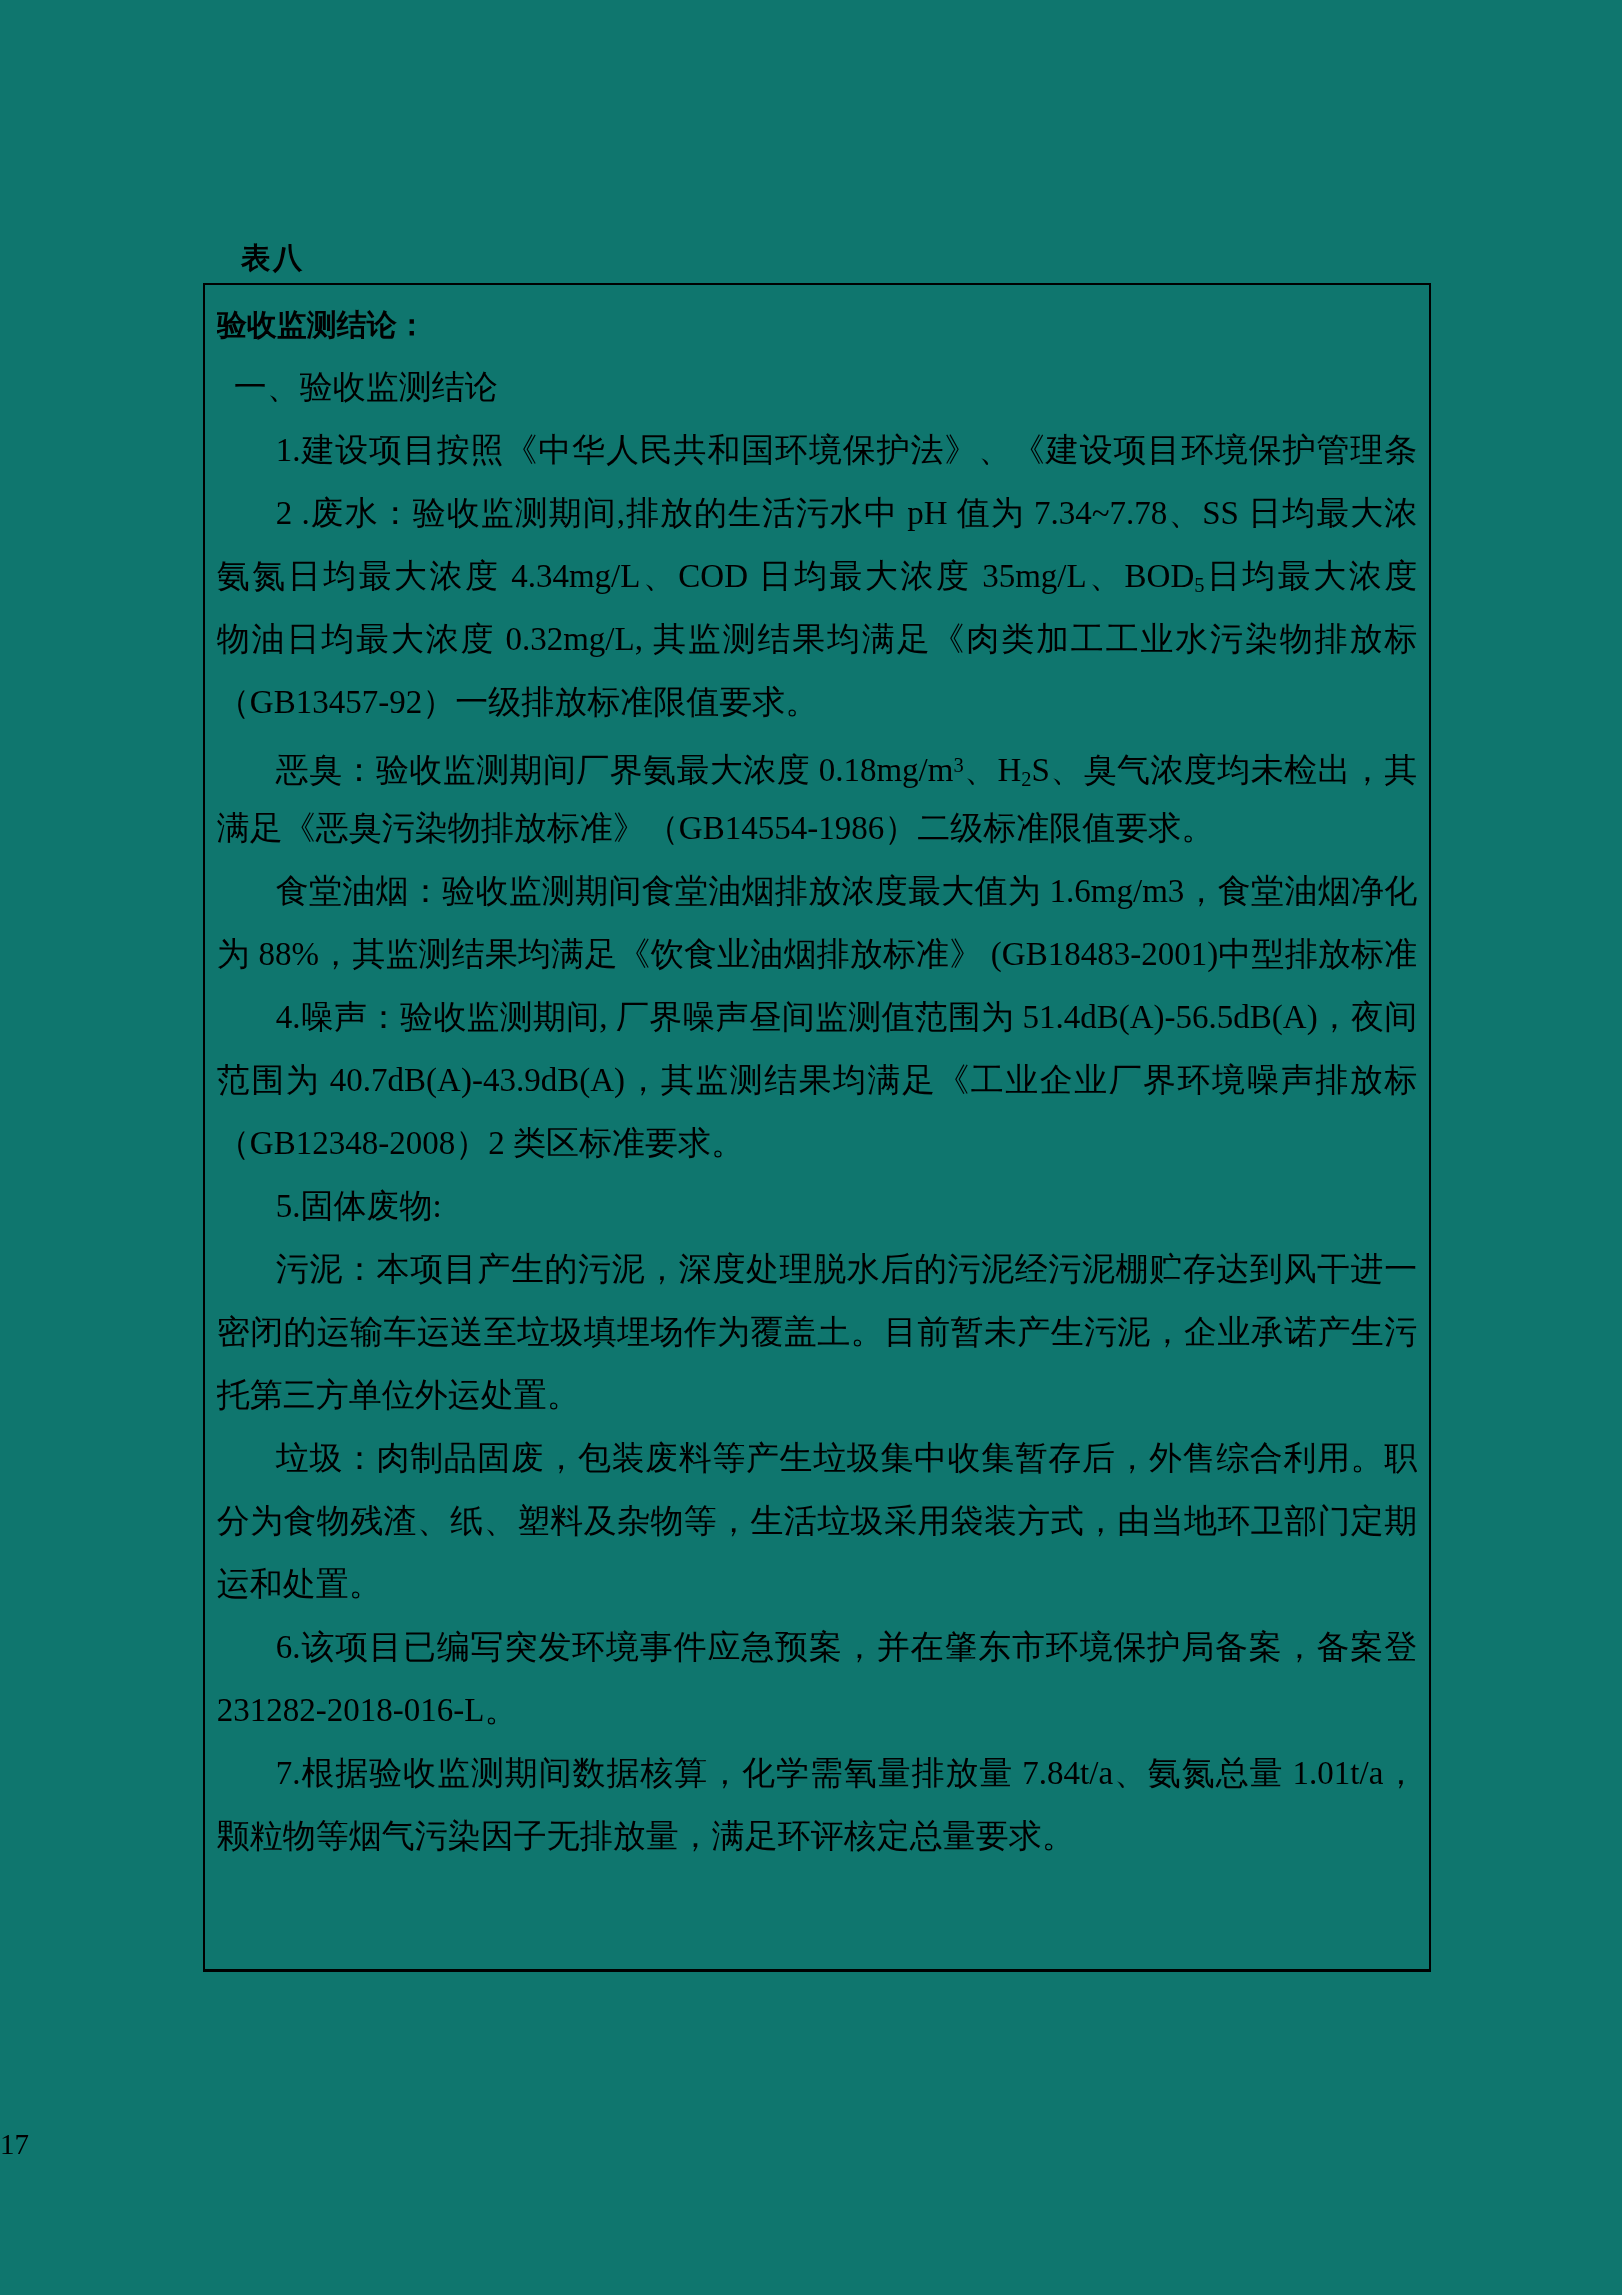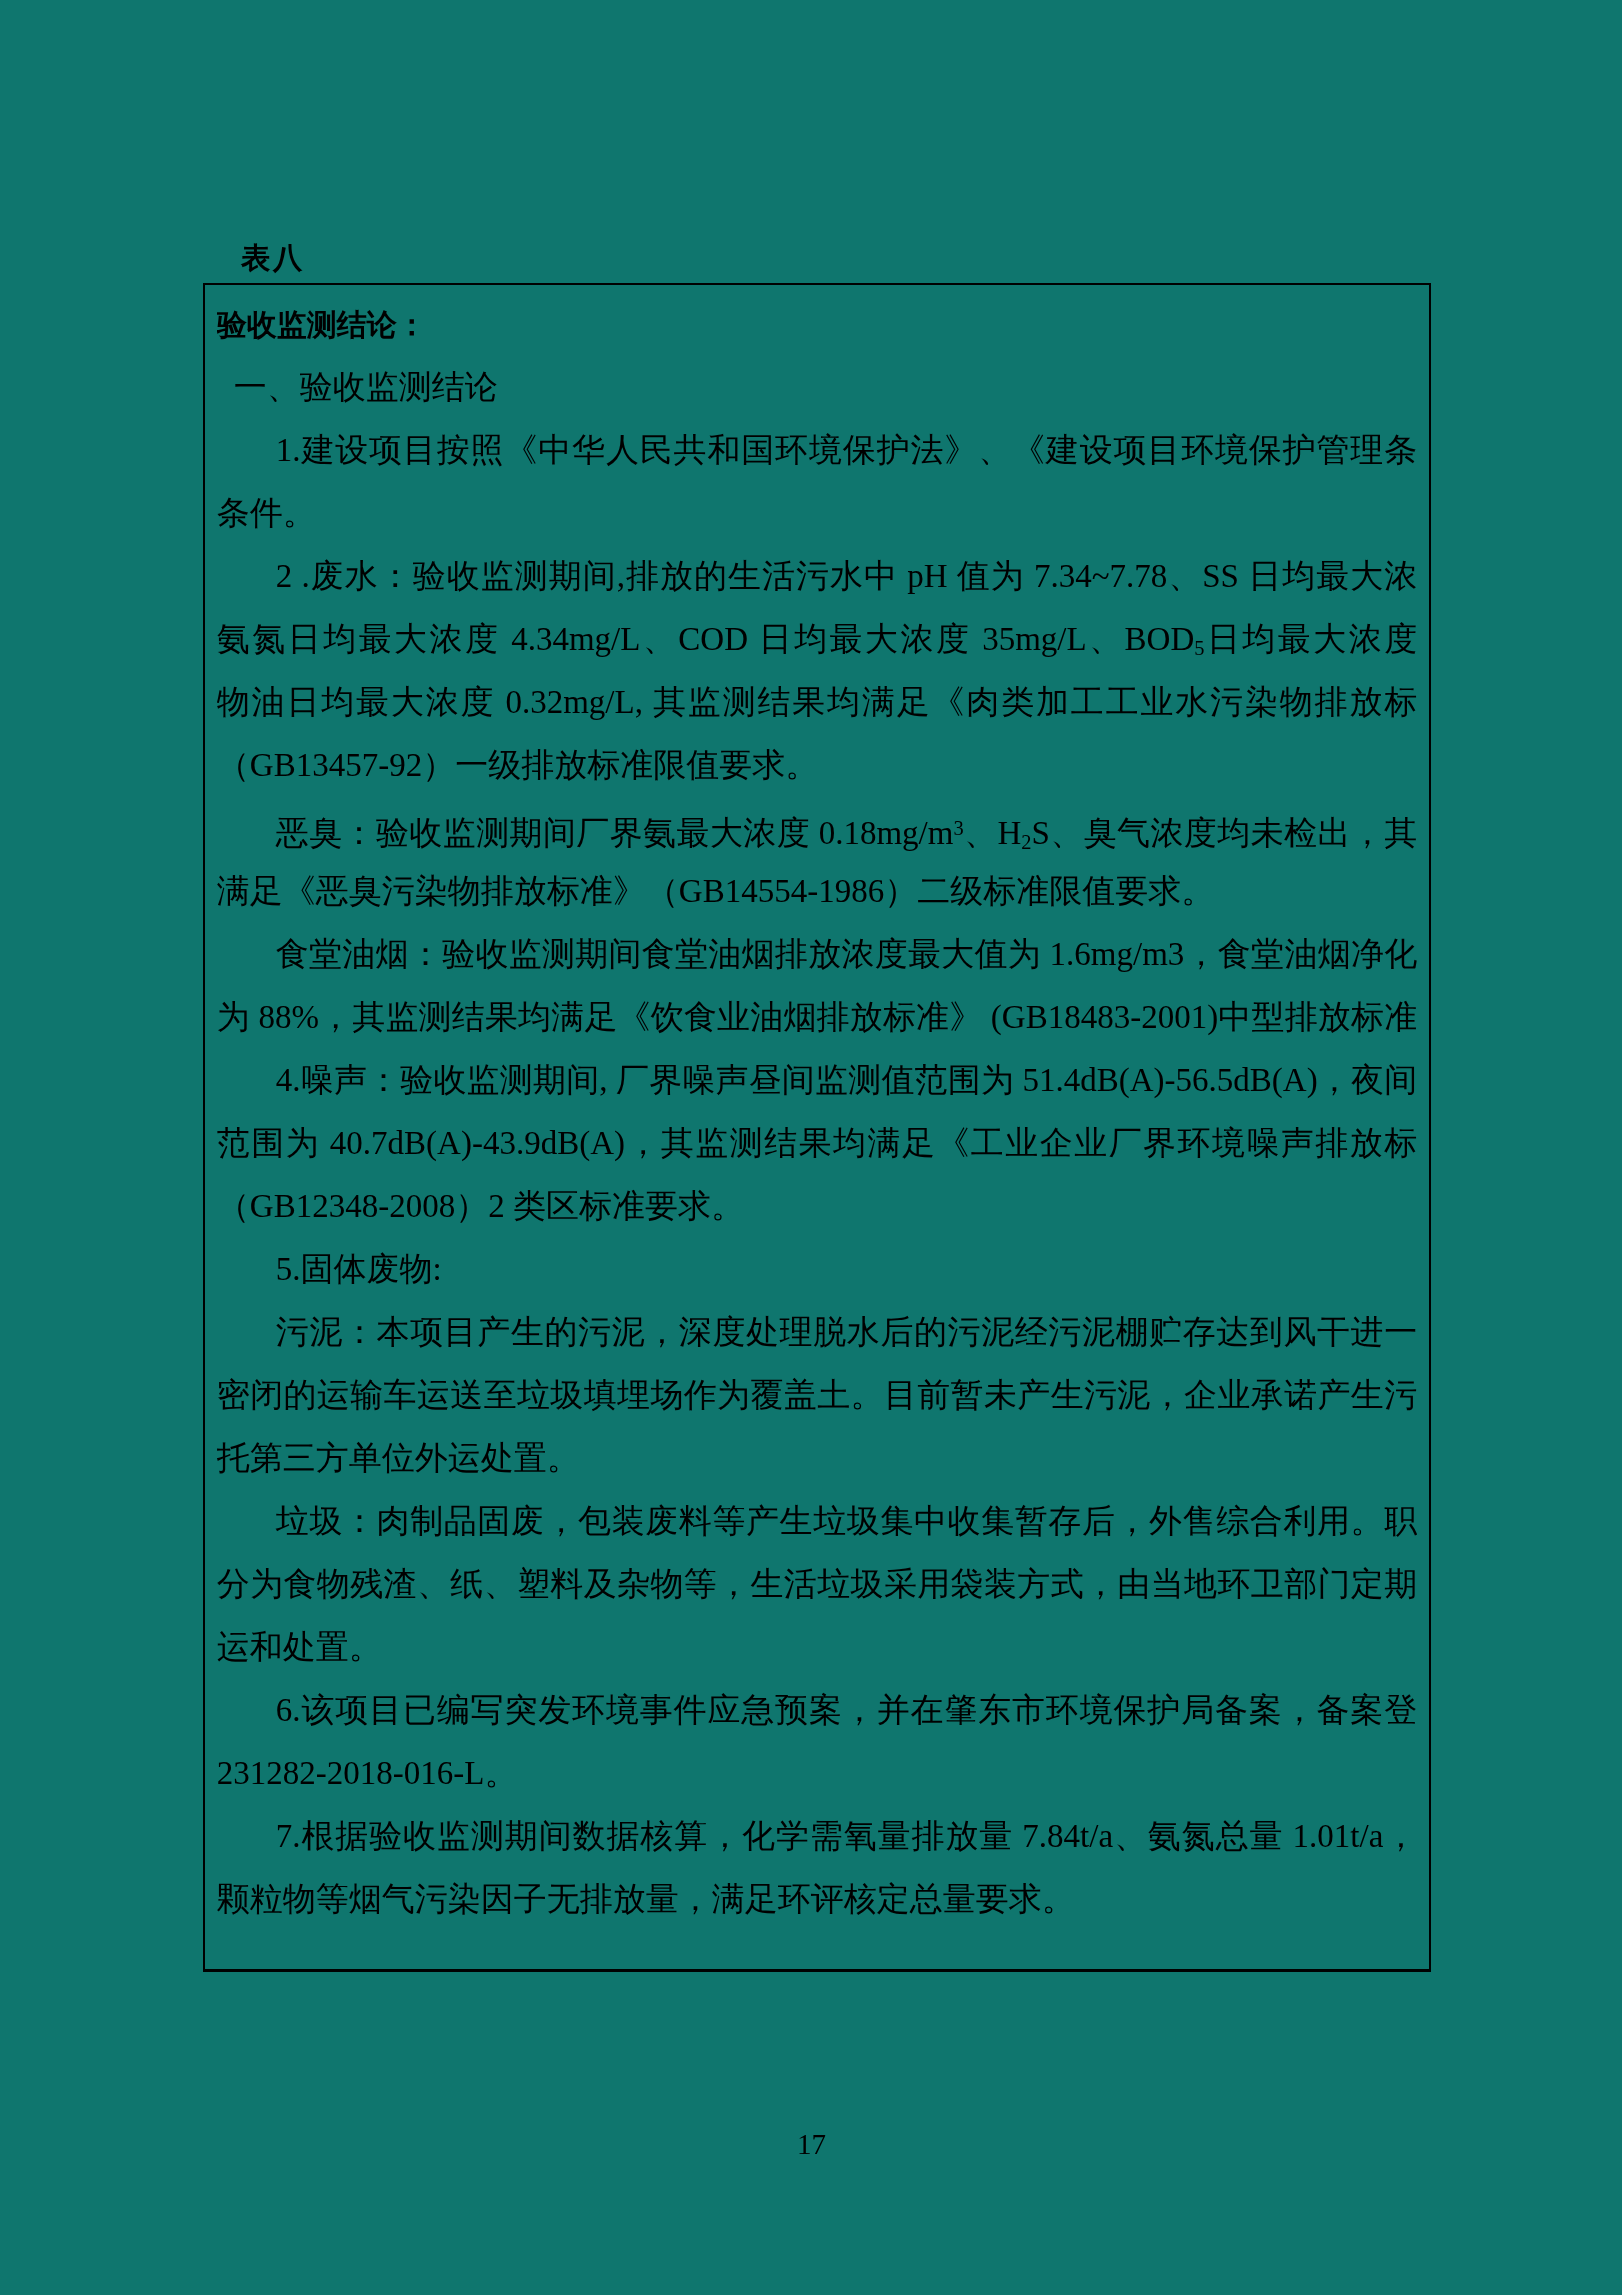--- a/index.html
+++ b/index.html
@@ -43,36 +43,34 @@
     font-family:"Liberation Sans","DejaVu Sans",sans-serif;
     font-weight:bold;
     font-size:30px;
   }
   .sub { font-size:0.62em; vertical-align:-0.22em; }
   .sup { font-size:0.62em; vertical-align:0.45em; }
   .page-number {
     position:absolute;
     left:0; top:2128px;
     width:100%;
-    text-align:center;
     font-size:29px;
   }
 </style>
 </head>
 <body>
 
 <div class="page">
   <div class="table-label">表八</div>
 
   <div class="content-box">
     <div>
         <div class="line ind0 bold last"><span>验收监测结论：</span></div>
         <div class="line ind1 last"><span>一、验收监测结论</span></div>
         <div class="line ind2"><span>1.建设项目按照《中华人民共和国环境保护法》、《建设项目环境保护管理条例》等有关法</span></div>
-        <div class="line ind0 last"><span>条件。</span></div>
         <div class="line ind2"><span>2 .废水：验收监测期间,排放的生活污水中 pH 值为 7.34~7.78、SS 日均最大浓度 20mg/L、</span></div>
         <div class="line ind0"><span>氨氮日均最大浓度 4.34mg/L、COD 日均最大浓度 35mg/L、BOD</span><span class="sub">5</span><span>日均最大浓度 10.5mg/L、动植</span></div>
         <div class="line ind0"><span>物油日均最大浓度 0.32mg/L, 其监测结果均满足《肉类加工工业水污染物排放标准》</span></div>
         <div class="line ind0 last"><span>（GB13457-92）一级排放标准限值要求。</span></div>
         <div class="line ind2"><span>恶臭：验收监测期间厂界氨最大浓度 0.18mg/m</span><span class="sup">3</span><span>、H</span><span class="sub">2</span><span>S、臭气浓度均未检出，其检测结果均</span></div>
         <div class="line ind0 last"><span>满足《恶臭污染物排放标准》（GB14554-1986）二级标准限值要求。</span></div>
         <div class="line ind2"><span>食堂油烟：验收监测期间食堂油烟排放浓度最大值为 1.6mg/m3，食堂油烟净化器处理效率</span></div>
         <div class="line ind0 last"><span>为 88%，其监测结果均满足《饮食业油烟排放标准》 (GB18483-2001)中型排放标准限值要求。</span></div>
         <div class="line ind2"><span>4.噪声：验收监测期间, 厂界噪声昼间监测值范围为 51.4dB(A)-56.5dB(A)，夜间噪声监测值</span></div>
         <div class="line ind0"><span>范围为 40.7dB(A)-43.9dB(A)，其监测结果均满足《工业企业厂界环境噪声排放标准》</span></div>

